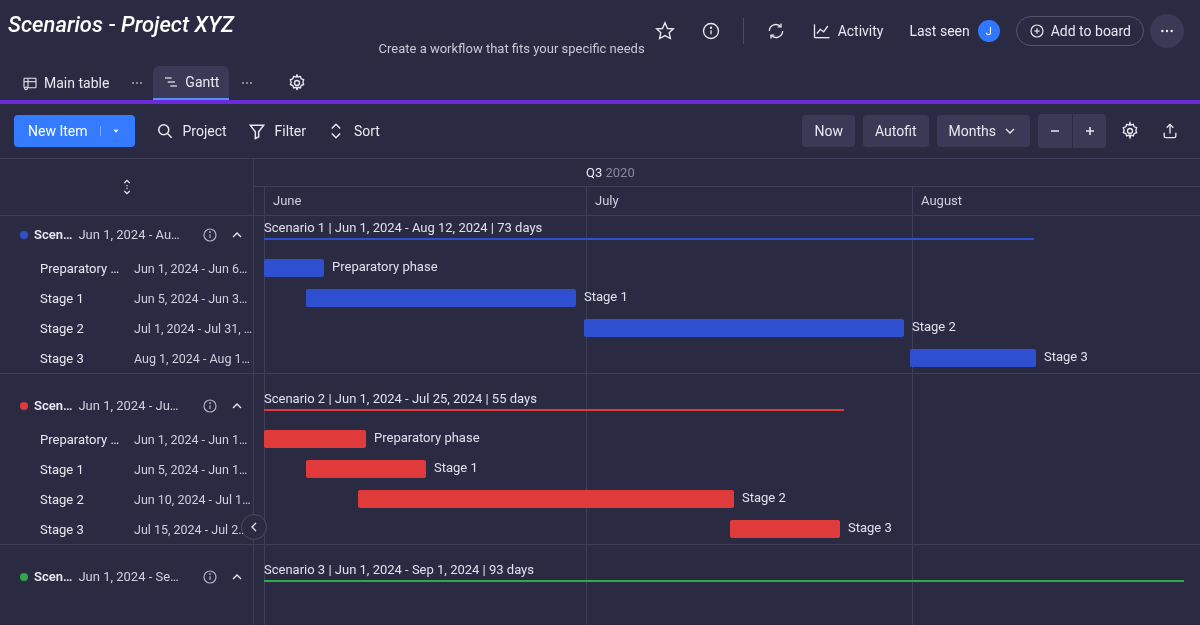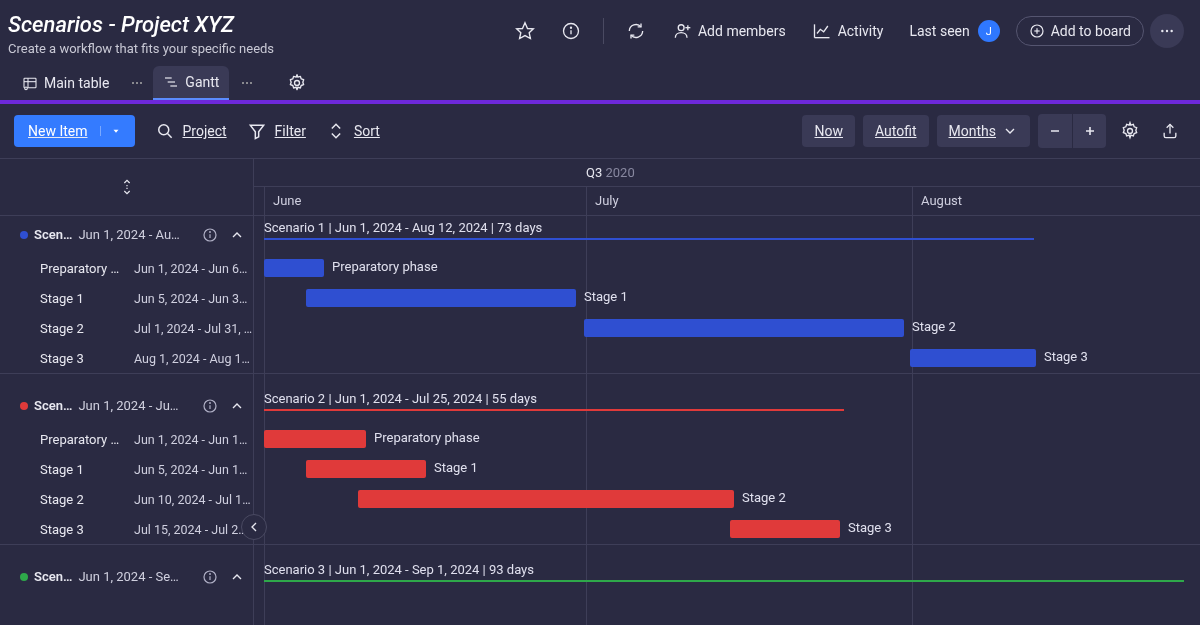--- a/index.html
+++ b/index.html
@@ -3,37 +3,37 @@
 <meta charset="utf-8">
 <style>
   * { box-sizing: border-box; margin: 0; padding: 0; }
   html, body { width: 1200px; height: 625px; overflow: hidden; font-family: -apple-system, BlinkMacSystemFont, "Segoe UI", Roboto, sans-serif; background: #2a2a42; color: #e8e8f0; }
   .app { display: flex; flex-direction: column; height: 100%; }
   
   
   .header { display: flex; align-items: flex-start; padding: 12px 16px 6px 8px; }
   .header-left { flex: 1; }
   .page-title { font-size: 22px; font-weight: 500; color: #fff; font-style: italic; }
-  .page-subtitle { font-size: 13px; color: #c9c9d5; margin-top: 4px; }
+  .page-subtitle { font-size: 13px; color: #c9c9d5; margin-top: 4px; text-align: right; }
   .header-right { display: flex; align-items: center; gap: 6px; margin-top: 2px; }
   .hdr-btn { display: flex; align-items: center; gap: 6px; padding: 6px 10px; border-radius: 4px; cursor: pointer; font-size: 14px; color: #e8e8f0; }
   .vsep { width: 1px; height: 26px; background: #4a4a62; margin: 0 6px; }
   .avatar { width: 22px; height: 22px; border-radius: 50%; background: #2f78ff; color: #fff; font-size: 11px; display: flex; align-items: center; justify-content: center; margin-left: 4px; }
   .pill { border: 1px solid #555570; border-radius: 18px; padding: 6px 12px; display: flex; align-items: center; gap: 6px; }
   .icon-btn-round { width: 34px; height: 34px; border-radius: 50%; display: flex; align-items: center; justify-content: center; background: #3a3a56; cursor: pointer; }
   
   
   .tabs-row { display: flex; align-items: center; padding: 4px 12px 0 12px; border-bottom: 4px solid #6d28d9; gap: 4px; }
   .view-tab { display: flex; align-items: center; gap: 6px; padding: 8px 10px; border-radius: 6px 6px 0 0; cursor: pointer; font-size: 14px; }
   .view-tab.active { background: #3a3a56; border-bottom: 2px solid #5b8cff; }
   .tab-dots { padding: 4px; cursor: pointer; color: #aaa; margin-left: 2px; }
   .tab-sep { width: 14px; }
   
   
-  .toolbar { display: flex; align-items: center; padding: 10px 14px; gap: 20px; text-decoration: underline; }
+  .toolbar { display: flex; align-items: center; padding: 10px 14px; gap: 20px; }
   .new-item-btn { background: #347bff; color: #fff; padding: 8px 14px; border-radius: 4px; display: flex; align-items: center; gap: 12px; font-size: 14px; cursor: pointer; }
   .new-item-btn .caret { border-left: 1px solid rgba(255,255,255,0.35); padding-left: 10px; }
   .tool-btn { display: flex; align-items: center; gap: 8px; cursor: pointer; font-size: 14px; color: #e8e8f0; }
   .toolbar-right { margin-left: auto; display: flex; align-items: center; gap: 8px; }
   .grey-btn { background: #3a3a56; padding: 8px 12px; border-radius: 4px; font-size: 14px; cursor: pointer; display: flex; align-items: center; gap: 6px; }
   .zoom-group { display: flex; background: #3a3a56; border-radius: 4px; overflow: hidden; }
   .zoom-btn { width: 34px; height: 34px; display: flex; align-items: center; justify-content: center; cursor: pointer; }
   .zoom-btn + .zoom-btn { border-left: 1px solid #2a2a42; }
   
   
@@ -106,29 +106,20 @@
           </svg>
       </div>
       <div class="vsep"></div>
       <div class="hdr-btn">
         <svg class="ic" viewBox="0 0 24 24" fill="none" stroke="#e8e8f0" stroke-width="1.6">
             <path d="M4 12a8 8 0 0 1 14-5"></path>
             <path d="M20 12a8 8 0 0 1-14 5"></path>
             <polyline points="18 3 18 7 14 7"></polyline>
             <polyline points="6 21 6 17 10 17"></polyline>
           </svg>
-      </div>
-      <div class="hdr-btn">
-        <svg class="ic" viewBox="0 0 24 24" fill="none" stroke="#e8e8f0" stroke-width="1.6">
-            <circle cx="11" cy="8" r="3.5"></circle>
-            <path d="M4 20c0-3.5 3-6 7-6s7 2.5 7 6"></path>
-            <line x1="19" y1="5" x2="19" y2="11"></line>
-            <line x1="16" y1="8" x2="22" y2="8"></line>
-          </svg>
-        <span>Add members</span>
       </div>
       <div class="hdr-btn">
         <svg class="ic" viewBox="0 0 24 24" fill="none" stroke="#e8e8f0" stroke-width="1.6">
             <polyline points="3 20 3 4"></polyline>
             <polyline points="3 20 21 20"></polyline>
             <polyline points="6 15 10 10 14 13 19 6"></polyline>
           </svg>
         <span>Activity</span>
       </div>
       <div class="hdr-btn" style="gap:4px;">

